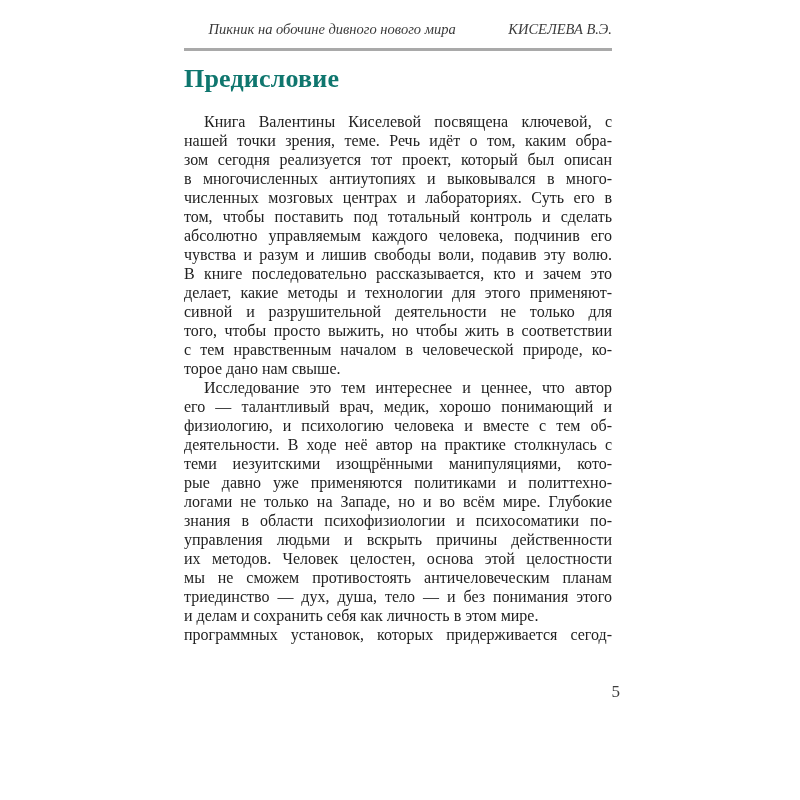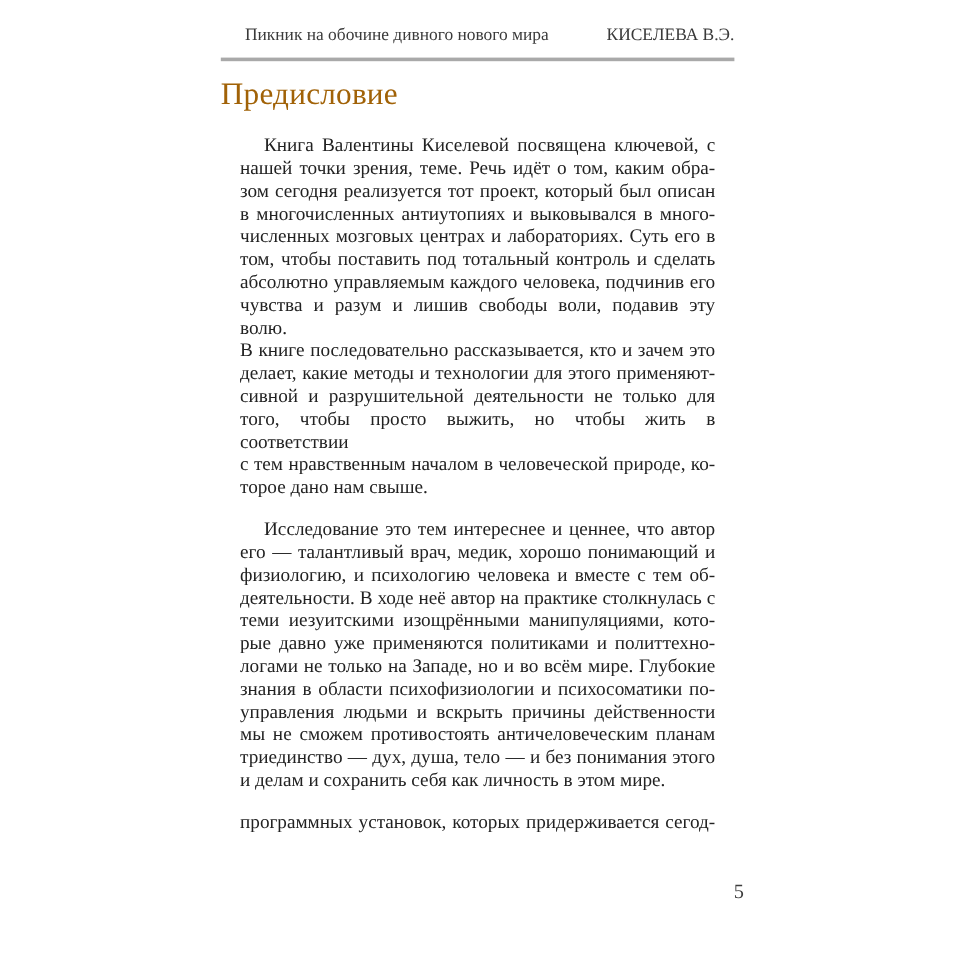--- a/index.html
+++ b/index.html
@@ -15,20 +15,21 @@
     overflow: hidden;
   }
   .content {
     width: 428px;
     margin-left: 184px;
     padding-top: 20px;
   }
   .running-header {
     display: flex;
     align-items: baseline;
+    font-style: italic;
     font-size: 14.5px;
     line-height: 18px;
     color: #3a3a3a;
   }
   .running-title {
     flex: 1;
     text-align: center;
   }
   .running-author {
     white-space: nowrap;
@@ -37,31 +38,31 @@
   .header-rule {
     margin-top: 10px;
     height: 3px;
     width: 100%;
     background: var(--rule, #a9a9a9);
   }
   h1.chapter-heading {
     margin: 13px 0 0 0;
     font-size: 26px;
     line-height: 30px;
-    font-weight: 400;
-    color: #a16207;
+    font-weight: 700;
+    color: #0f766e;
     letter-spacing: 0.2px;
   }
   .body-text {
     margin-top: 18px;
     font-size: 16px;
     line-height: 19px;
   }
   .para {
-    margin: 16px;
+    margin: 0;
   }
   .line {
     display: block;
     width: 100%;
     text-align: justify;
     text-align-last: justify;
     text-justify: inter-word;
     white-space: normal;
   }
   .line.indent {
@@ -113,20 +114,21 @@
       <div class="para">
         <span class="line indent">Исследование это тем интереснее и ценнее, что автор</span>
         <span class="line">его — талантливый врач, медик, хорошо понимающий и</span>
         <span class="line">физиологию, и психологию человека и вместе с тем об-</span>
         <span class="line">деятельности. В ходе неё автор на практике столкнулась с</span>
         <span class="line">теми иезуитскими изощрёнными манипуляциями, кото-</span>
         <span class="line">рые давно уже применяются политиками и политтехно-</span>
         <span class="line">логами не только на Западе, но и во всём мире. Глубокие</span>
         <span class="line">знания в области психофизиологии и психосоматики по-</span>
         <span class="line">управления людьми и вскрыть причины действенности</span>
+        <span class="line">их методов. Человек целостен, основа этой целостности</span>
         <span class="line">мы не сможем противостоять античеловеческим планам</span>
         <span class="line">триединство — дух, душа, тело — и без понимания этого</span>
         <span class="line left-last">и делам и сохранить себя как личность в этом мире.</span>
       </div>
       <div class="para">
         <span class="line">программных установок, которых придерживается сегод-</span>
       </div>
     </div>
 
   <div class="page-number">5</div>

